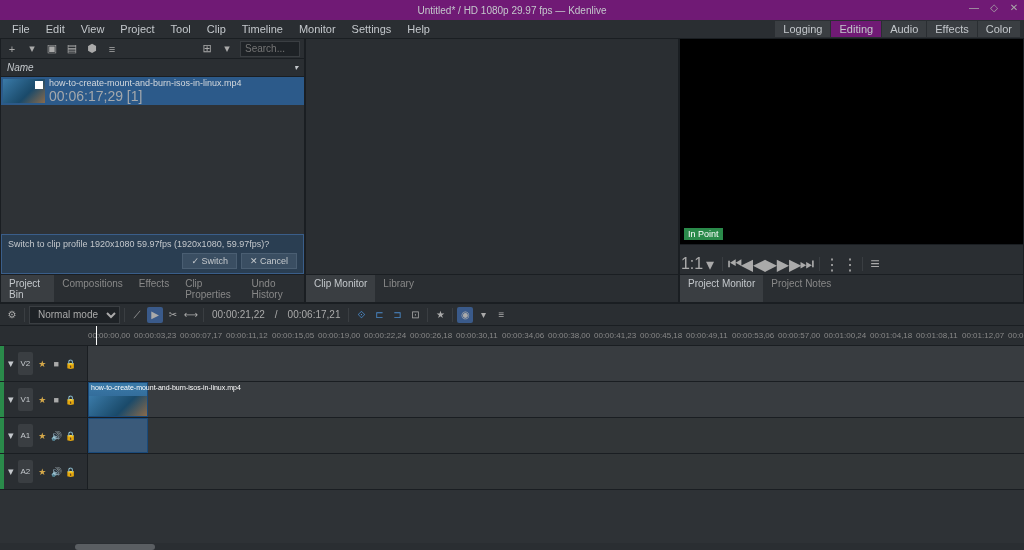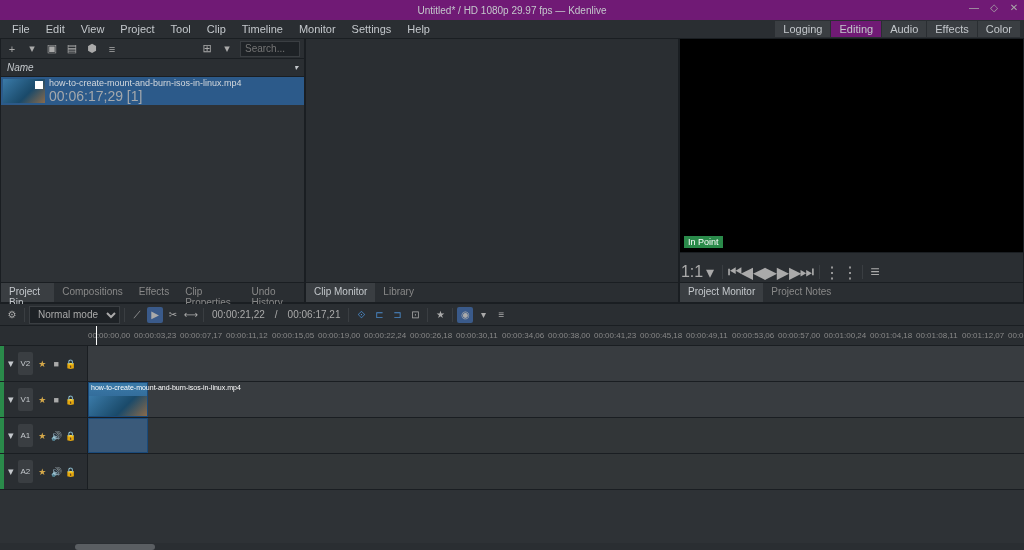--- a/index.html
+++ b/index.html
@@ -34,21 +34,21 @@
 .switch-buttons { display: flex; justify-content: flex-end; gap: 4px; }
 .switch-btn { background: #3a4e62; border: 1px solid #4a5e72; padding: 2px 8px; font-size: 9px; cursor: pointer; color: #c4c8cc; }
 .middle-panel { flex: 1; }
 .monitor-panel { width: 345px; }
 .monitor-view { flex: 1; background: #000; position: relative; }
 .in-point { position: absolute; bottom: 4px; left: 4px; background: #2a8a4a; color: #fff; padding: 1px 4px; font-size: 9px; }
 .monitor-ruler { height: 10px; background: #2a2e32; border-top: 1px solid #1a1e22; }
 .monitor-ctrl { height: 20px; display: flex; align-items: center; gap: 2px; padding: 0 4px; background: #2a2e32; }
 .mon-btn { width: 16px; height: 16px; display: flex; align-items: center; justify-content: center; font-size: 16px; cursor: pointer; color: #aaa; }
 .mon-sep { width: 1px; height: 14px; background: #3a3e42; margin: 0 2px; }
-.panel-tabs { height: 20px; display: flex; background: #2a2e32; border-top: 1px solid #1a1e22; }
+.panel-tabs { height: 28px; display: flex; background: #2a2e32; border-top: 1px solid #1a1e22; }
 .ptab { padding: 3px 8px; font-size: 10px; cursor: pointer; color: #888; }
 .ptab.active { background: #3a3e42; color: #c4c8cc; }
 .timeline-area { display: flex; height: 248px; border-top: 1px solid #1a1e22; }
 .timeline-main { flex: 1; display: flex; flex-direction: column; }
 .tl-toolbar { height: 22px; display: flex; align-items: center; gap: 2px; padding: 0 4px; background: #2a2e32; border-bottom: 1px solid #1a1e22; }
 .tl-btn { width: 16px; height: 16px; display: flex; align-items: center; justify-content: center; font-size: 10px; cursor: pointer; color: #aaa; }
 .tl-select { background: #1e2226; border: 1px solid #3a3e42; font-size: 10px; color: #aaa; padding: 1px 4px; height: 18px; }
 .tl-timecode { font-size: 10px; color: #aaa; padding: 0 4px; }
 .tl-active { background: #3a5a8a; border-radius: 2px; }
 .tl-sep { width: 1px; height: 14px; background: #3a3e42; margin: 0 2px; }
@@ -126,20 +126,27 @@
       <span class="expand">▾</span>
     </div>
     <div class="bin-content">
       <div class="clip-item">
         <div class="clip-thumb"></div>
         <div class="clip-info">
           <span class="clip-name">how-to-create-mount-and-burn-isos-in-linux.mp4</span>
           <span class="clip-dur">00:06:17;29 [1]</span>
         </div>
       </div>
+      <div class="switch-prompt">
+        <div class="switch-prompt-text">Switch to clip profile 1920x1080 59.97fps (1920x1080, 59.97fps)?</div>
+        <div class="switch-buttons">
+          <button class="switch-btn">✓ <span>Switch</span></button>
+          <button class="switch-btn">✕ <span>Cancel</span></button>
+        </div>
+      </div>
     </div>
     <div class="panel-tabs">
       <div class="ptab active">Project Bin</div>
       <div class="ptab">Compositions</div>
       <div class="ptab">Effects</div>
       <div class="ptab">Clip Properties</div>
       <div class="ptab">Undo History</div>
     </div>
   </div>
 

